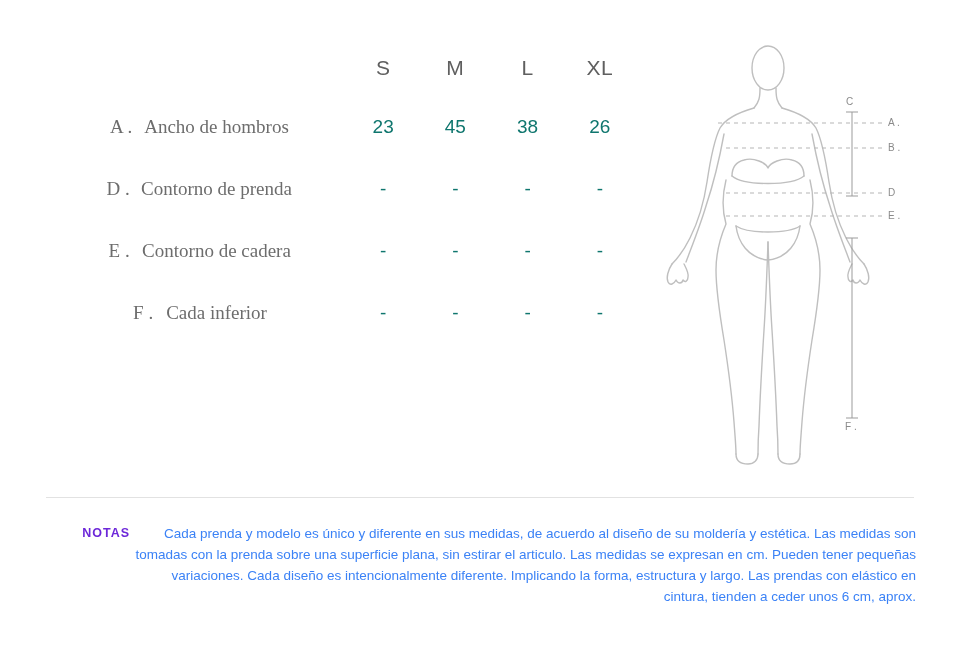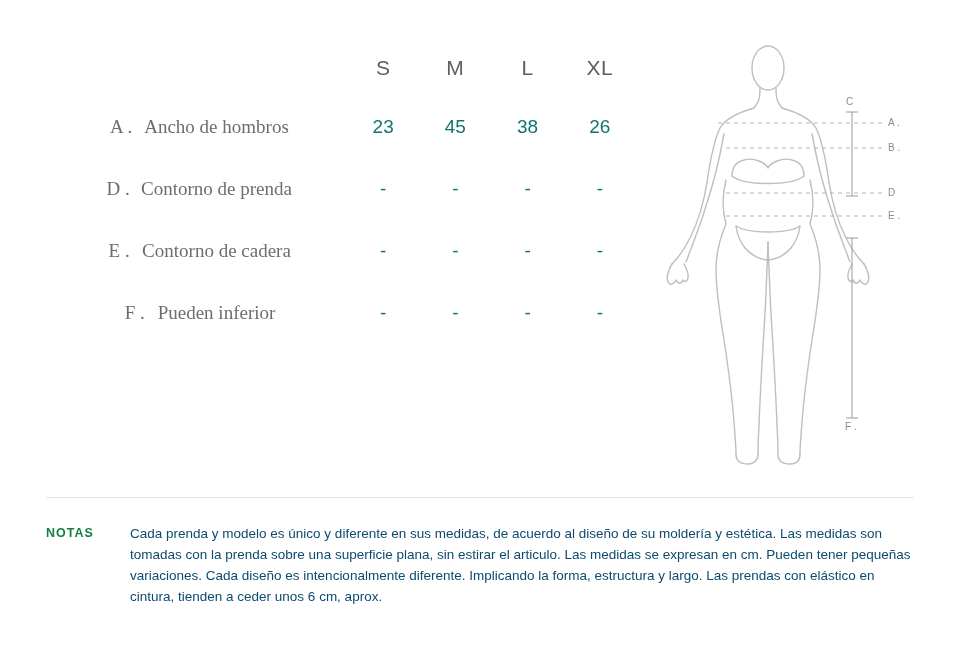--- a/index.html
+++ b/index.html
@@ -106,29 +106,30 @@
     top: 524px;
     width: 870px;
     display: flex;
     align-items: flex-start;
   }
   .notes-title {
     flex: 0 0 84px;
     font-size: 12.5px;
     font-weight: bold;
     letter-spacing: 1px;
-    color: #15803d;
+    color: #6d28d9;
     padding-top: 2px;
+    text-align: right;
   }
   .notes-body {
     flex: 1 1 auto;
     font-size: 13.5px;
     line-height: 1.55;
-    color: #0c4a6e;
-    text-align: left;
+    color: #3b82f6;
+    text-align: right;
   }
 </style>
 </head>
 <body>
 
 <div class="page">
 
   <div class="table-area">
     <table class="size-table">
       <thead>
@@ -169,21 +170,21 @@
             <span class="letter">E .</span><span class="name">Contorno de cadera</span>
           </td>
           <td class="val">-</td>
           <td class="val">-</td>
           <td class="val">-</td>
           <td class="val">-</td>
         </tr>
 
         <tr>
           <td class="row-label">
-            <span class="letter">F .</span><span class="name">Pueden inferior</span>
+            <span class="letter">F .</span><span class="name">Cada inferior</span>
           </td>
           <td class="val">-</td>
           <td class="val">-</td>
           <td class="val">-</td>
           <td class="val">-</td>
         </tr>
 
       </tbody>
     </table>
   </div>

